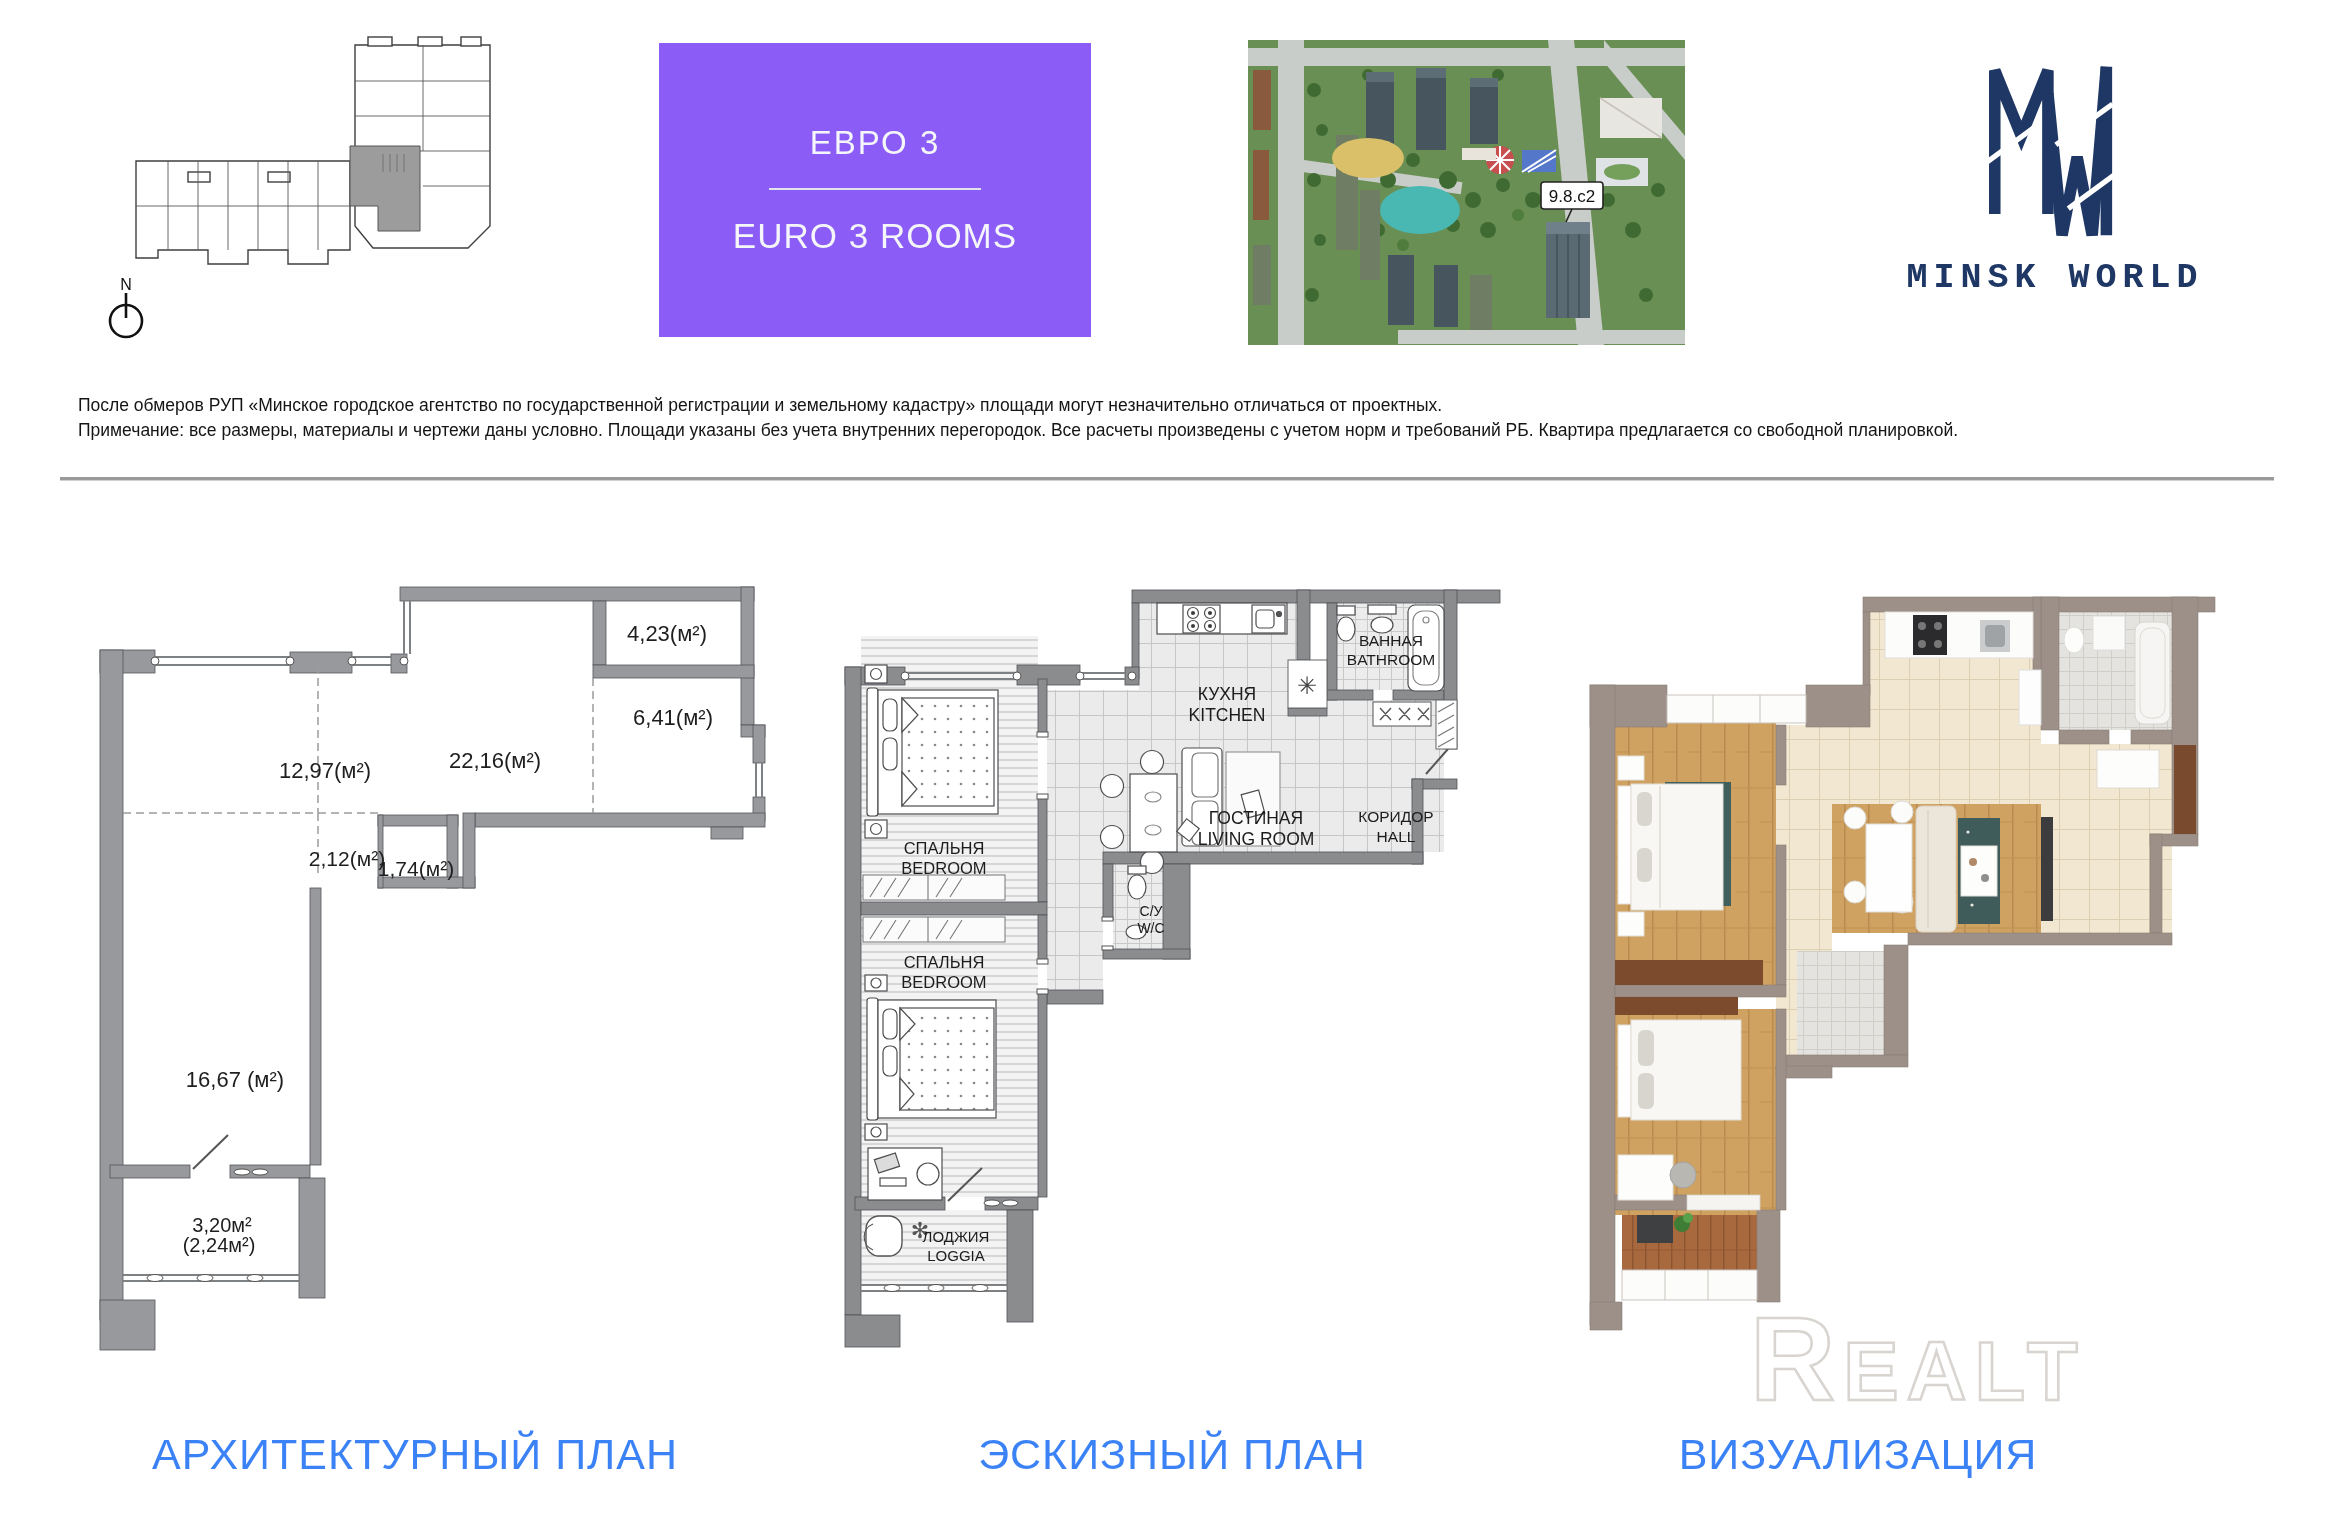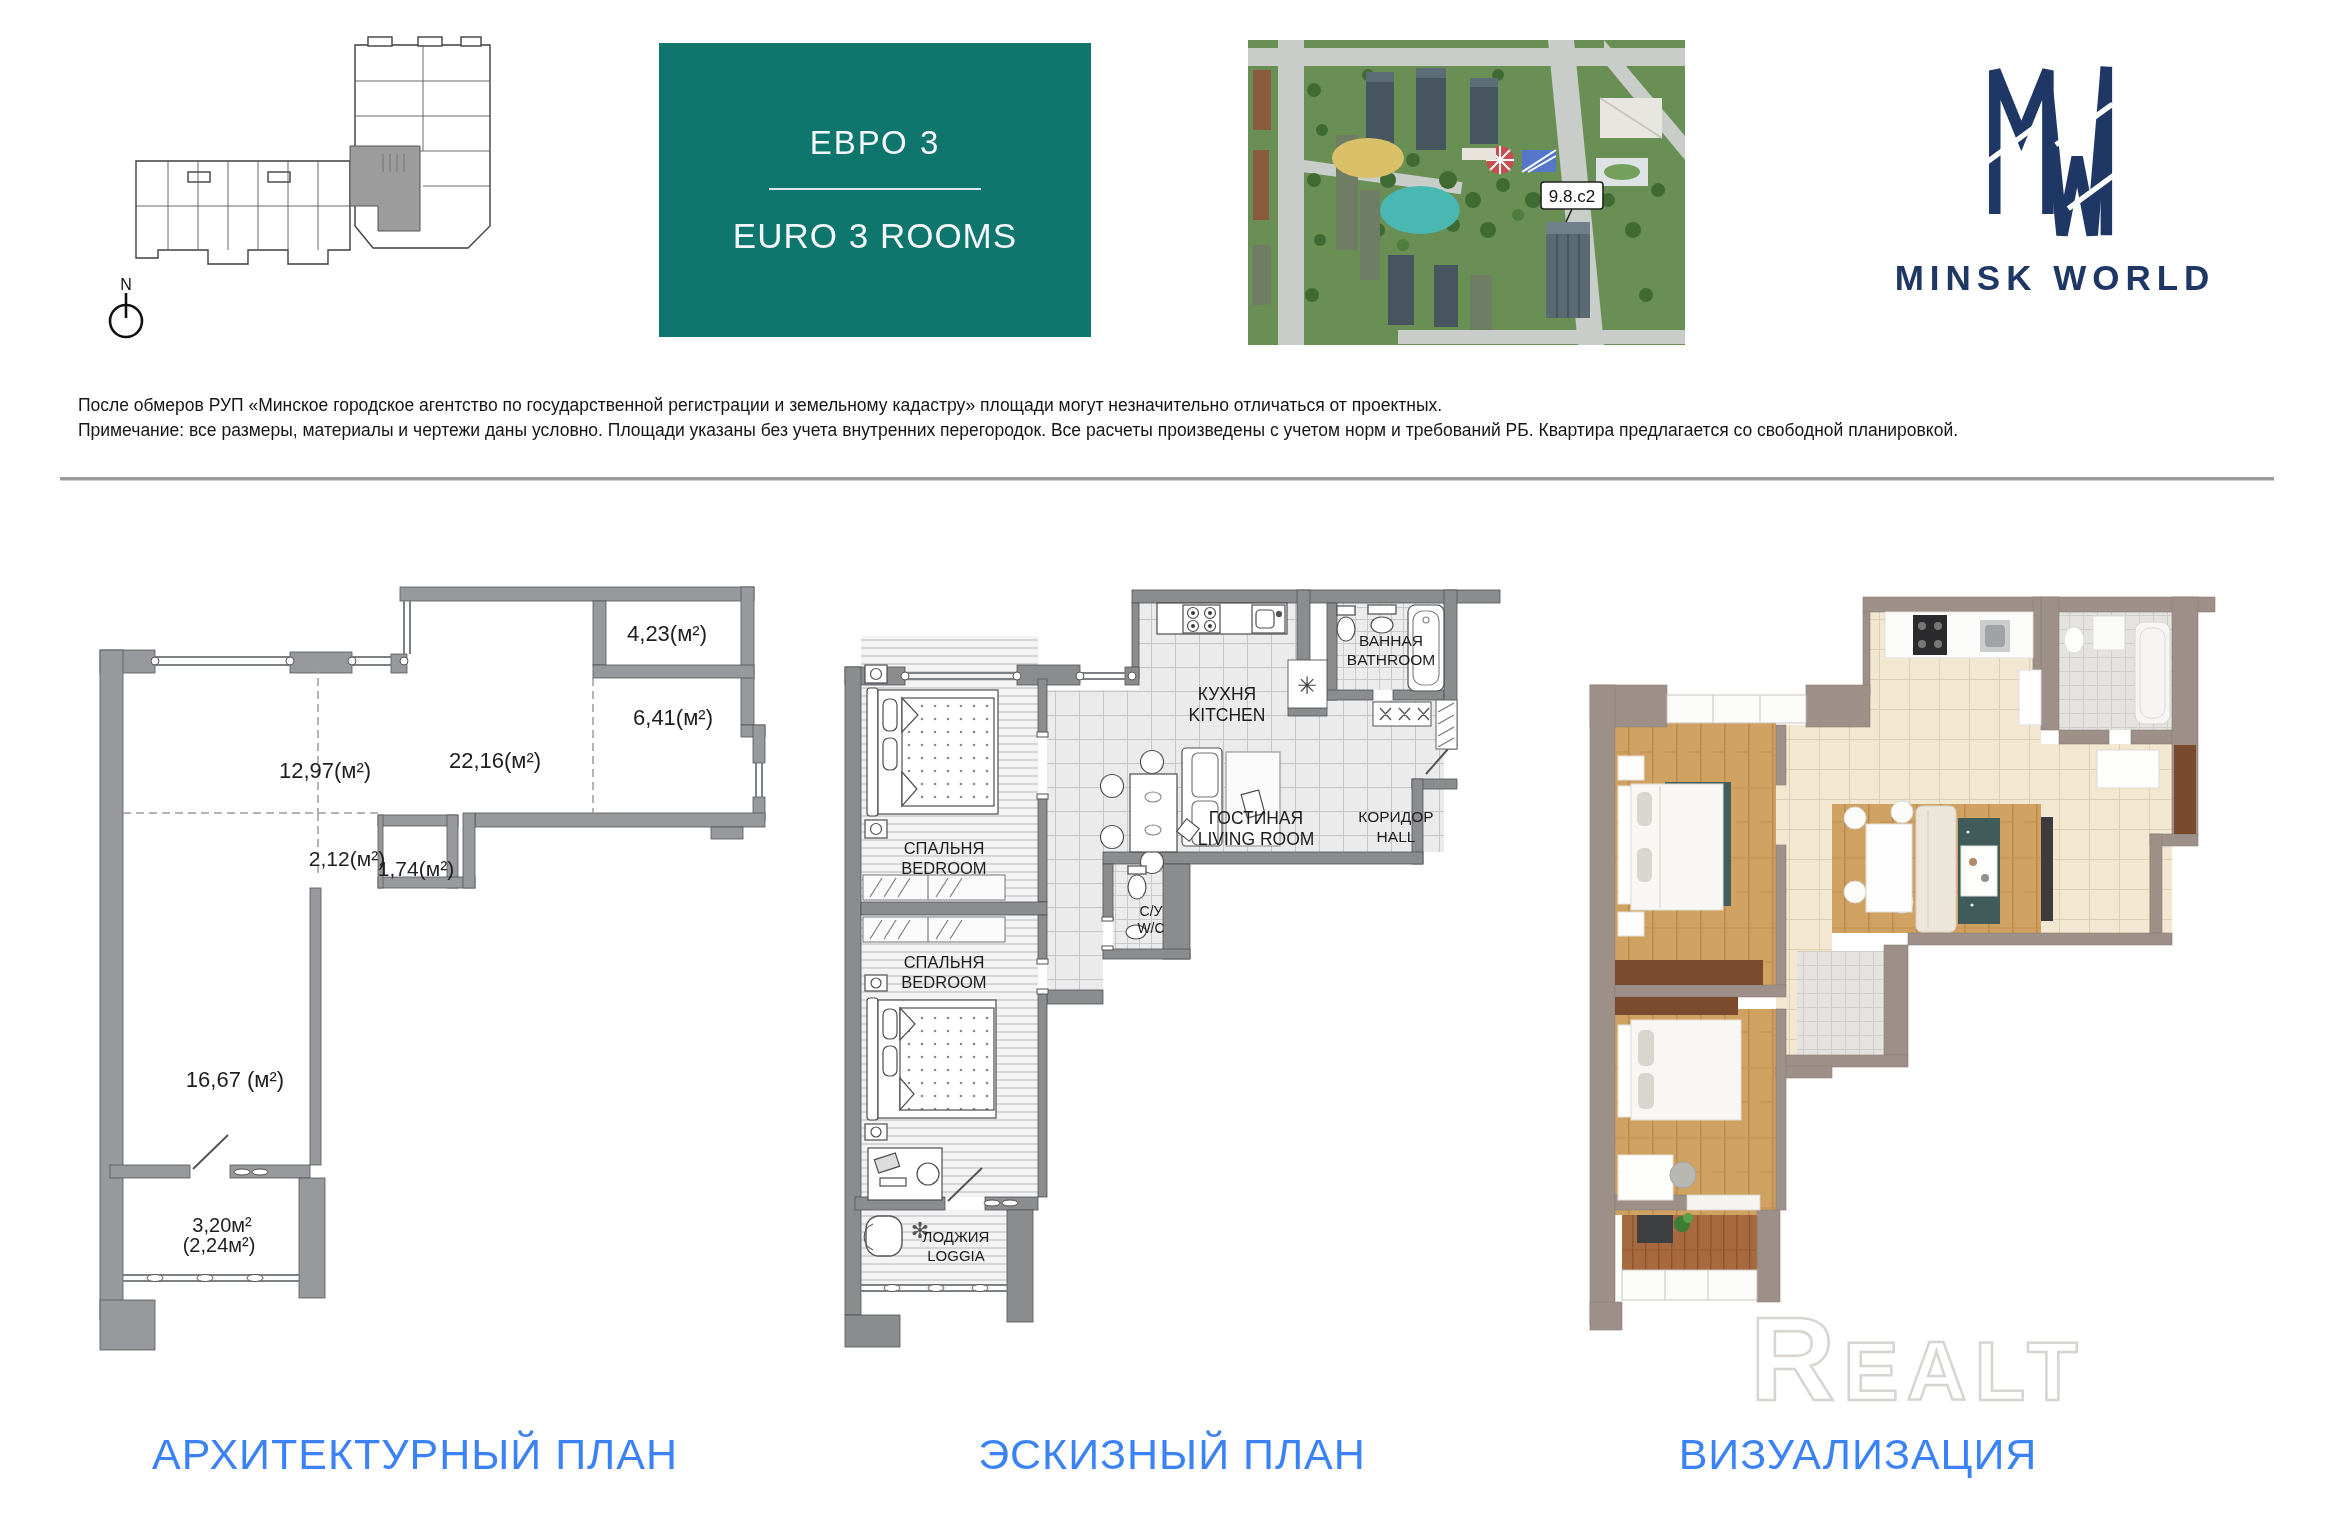--- a/index.html
+++ b/index.html
@@ -1,25 +1,25 @@
 <!DOCTYPE html>
 <html><head>
 <meta charset="utf-8">
 <style>
   html,body{margin:0;padding:0;background:#fff;}
   .page{position:relative;width:2337px;height:1522px;background:#ffffff;overflow:hidden;
         font-family:"Liberation Sans", sans-serif;color:#1a1a1a;}
   .abs{position:absolute;}
   
-  .title-box{left:659px;top:43px;width:432px;height:294px;background:#0f766e;
+  .title-box{left:659px;top:43px;width:432px;height:294px;background:#8b5cf6;
              display:flex;flex-direction:column;align-items:center;justify-content:center;}
   .title-box .t1{color:#f4f6f9;font-size:33px;letter-spacing:2px;}
   .title-box .divider{width:212px;height:2px;background:#dfe4ec;margin:26px 0;}
   .title-box .t2{color:#f4f6f9;font-size:35px;letter-spacing:1px;}
-  .logo-wrap{left:1880px;top:58px;width:350px;height:255px;display:flex;flex-direction:column;align-items:center;}
+  .logo-wrap{left:1880px;top:58px;width:350px;height:255px;display:flex;flex-direction:column;align-items:center;font-family:Liberation Mono, monospace;}
   .logo-word{margin-top:14px;font-size:35px;font-weight:bold;letter-spacing:6px;color:#1e3765;white-space:nowrap;}
   
   .note{left:78px;top:393px;width:2210px;font-size:17.5px;line-height:25px;color:#151515;}
   .separator{left:60px;top:477px;width:2214px;height:3px;background:#9a9a9a;border-bottom:1px solid #cfcfcf;}
   
   .caption{top:1430px;font-size:43px;letter-spacing:1px;color:#3b82f6;transform:translateX(-50%);white-space:nowrap;}
   
   .watermark{left:1750px;top:1280px;font-size:118px;font-weight:bold;font-variant:small-caps;
              color:#ffffff;-webkit-text-stroke:2.5px #d8d4d0;letter-spacing:8px;line-height:1;margin-top:20px;}
   svg text{font-family:"Liberation Sans", sans-serif;}

